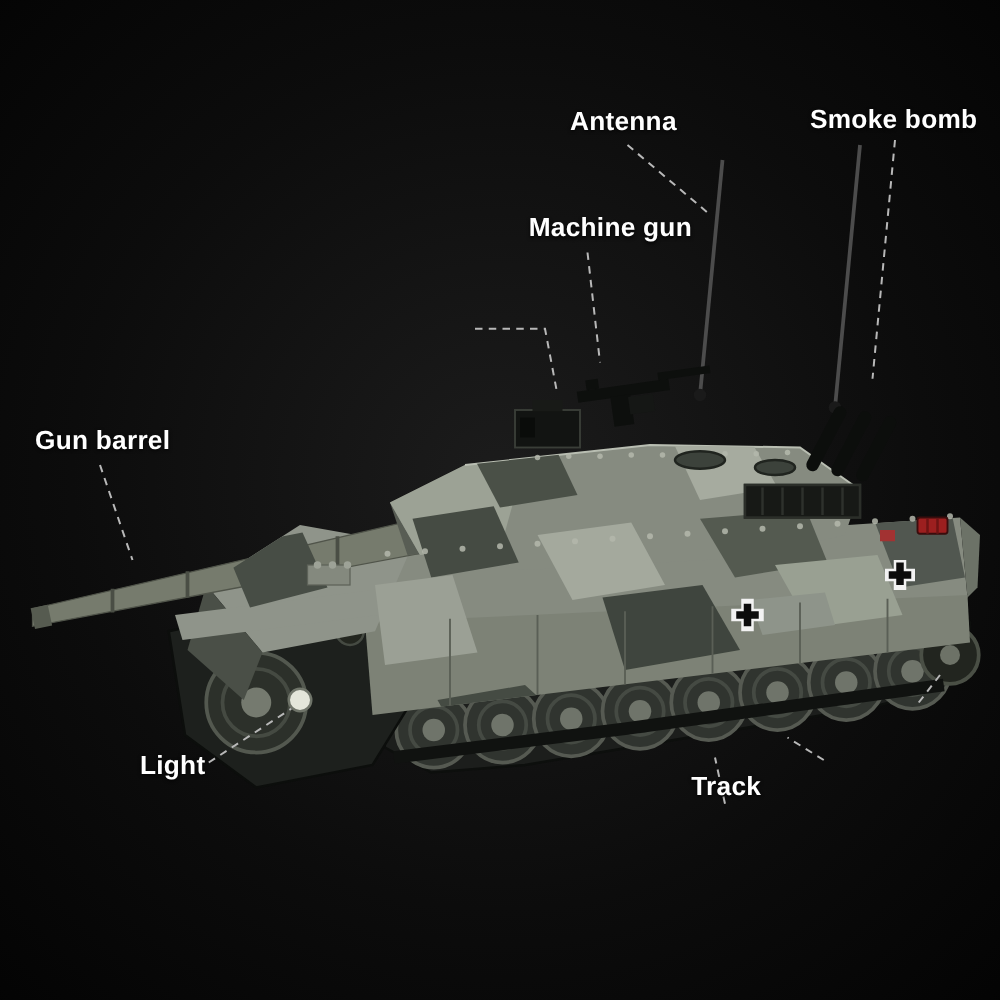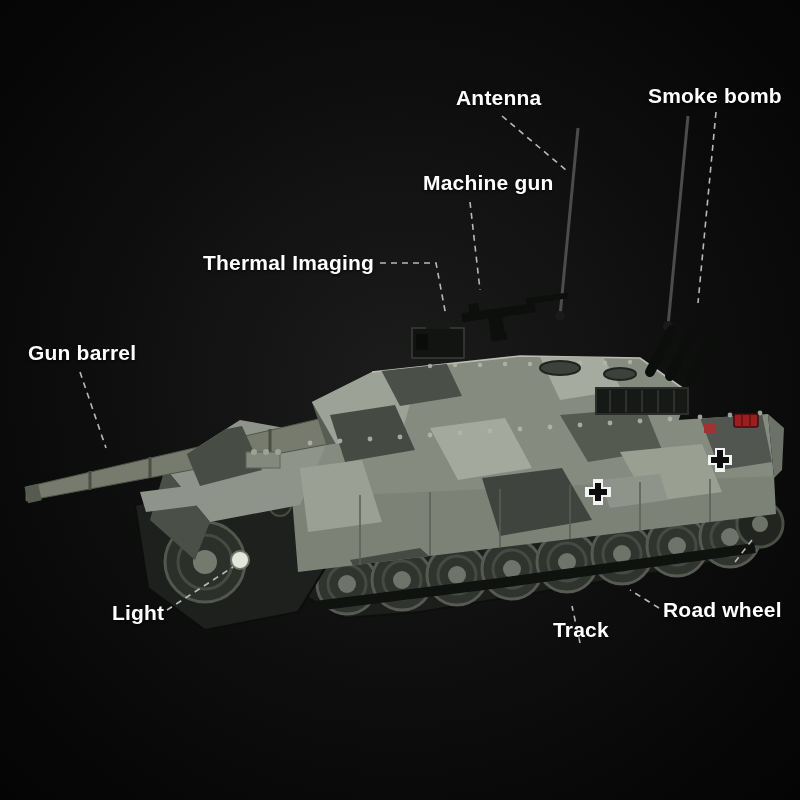--- a/index.html
+++ b/index.html
@@ -253,18 +253,16 @@
       <line x1="167" y1="610" x2="233" y2="567"></line>
       <line x1="580" y1="643" x2="572" y2="606"></line>
       <line x1="659" y1="608" x2="630" y2="590"></line>
       <line x1="735" y1="562" x2="752" y2="540"></line>
     </g>
   </svg>
 
   <div class="label lbl-antenna">Antenna</div>
   <div class="label lbl-smoke-bomb">Smoke bomb</div>
   <div class="label lbl-machine-gun">Machine gun</div>
-  <div class="label lbl-thermal-imaging">Thermal Imaging</div>
   <div class="label lbl-gun-barrel">Gun barrel</div>
   <div class="label lbl-light">Light</div>
   <div class="label lbl-track">Track</div>
-  <div class="label lbl-road-wheel">Road wheel</div>
 </div>
 
 </body></html>

